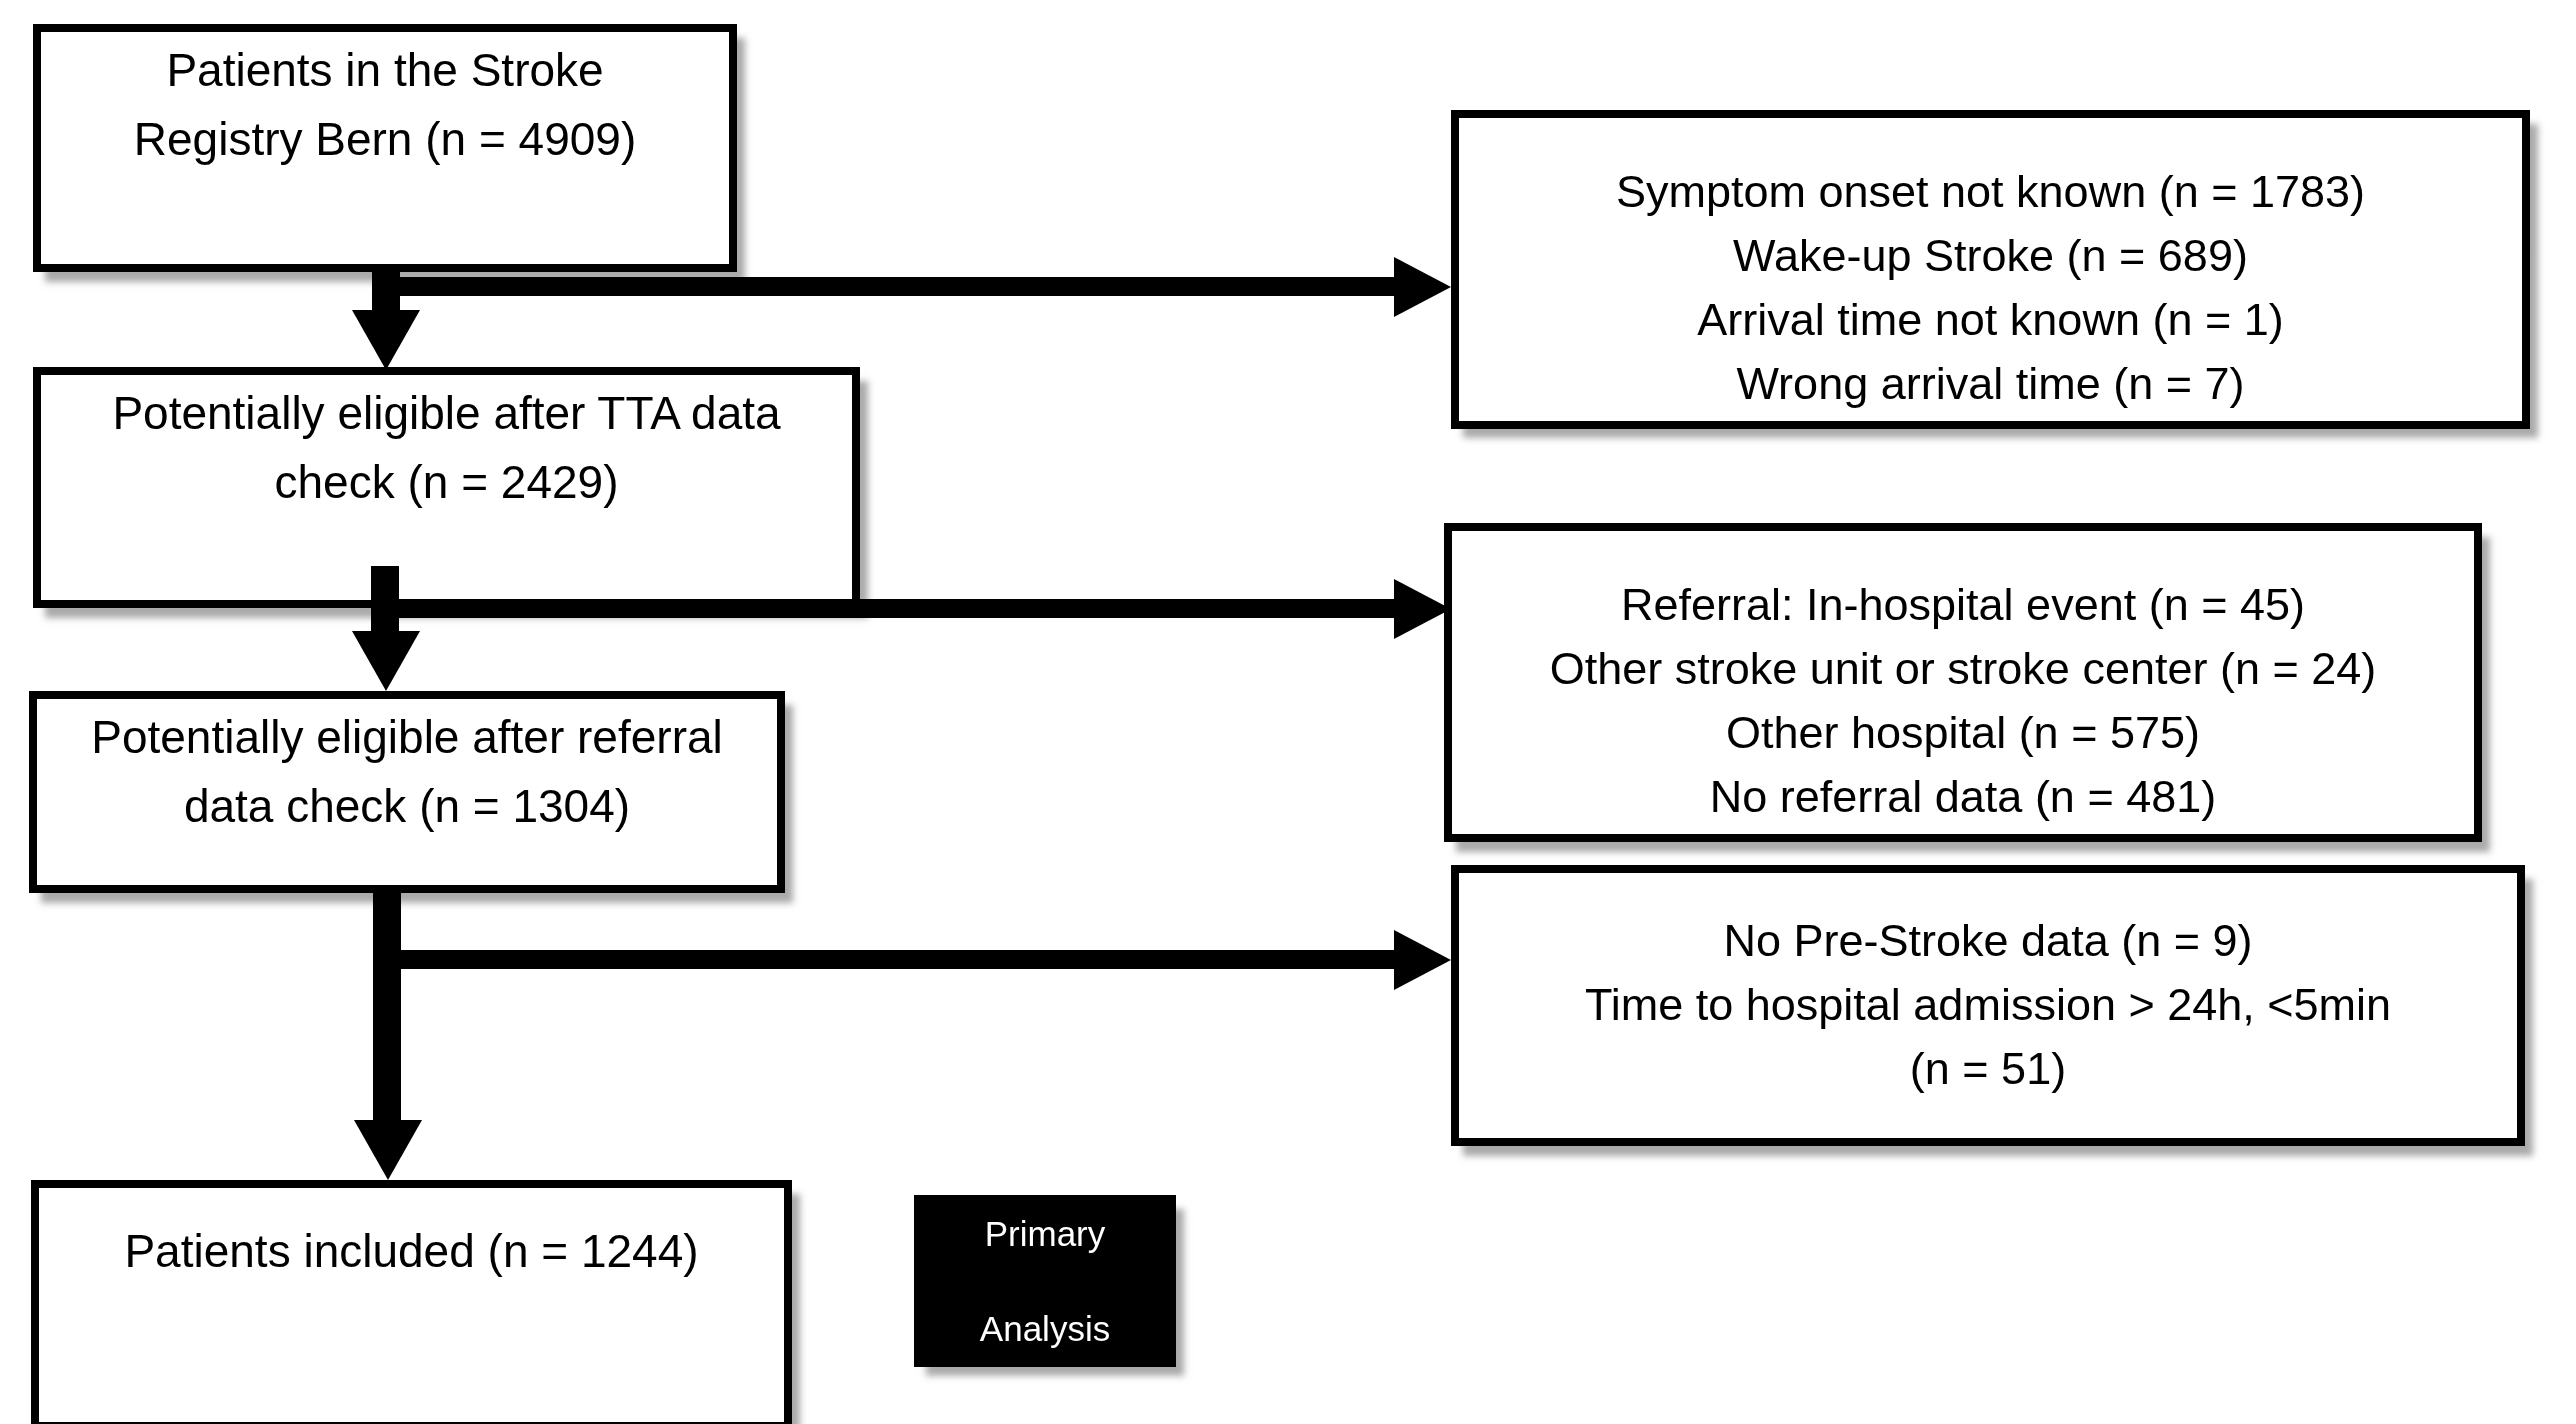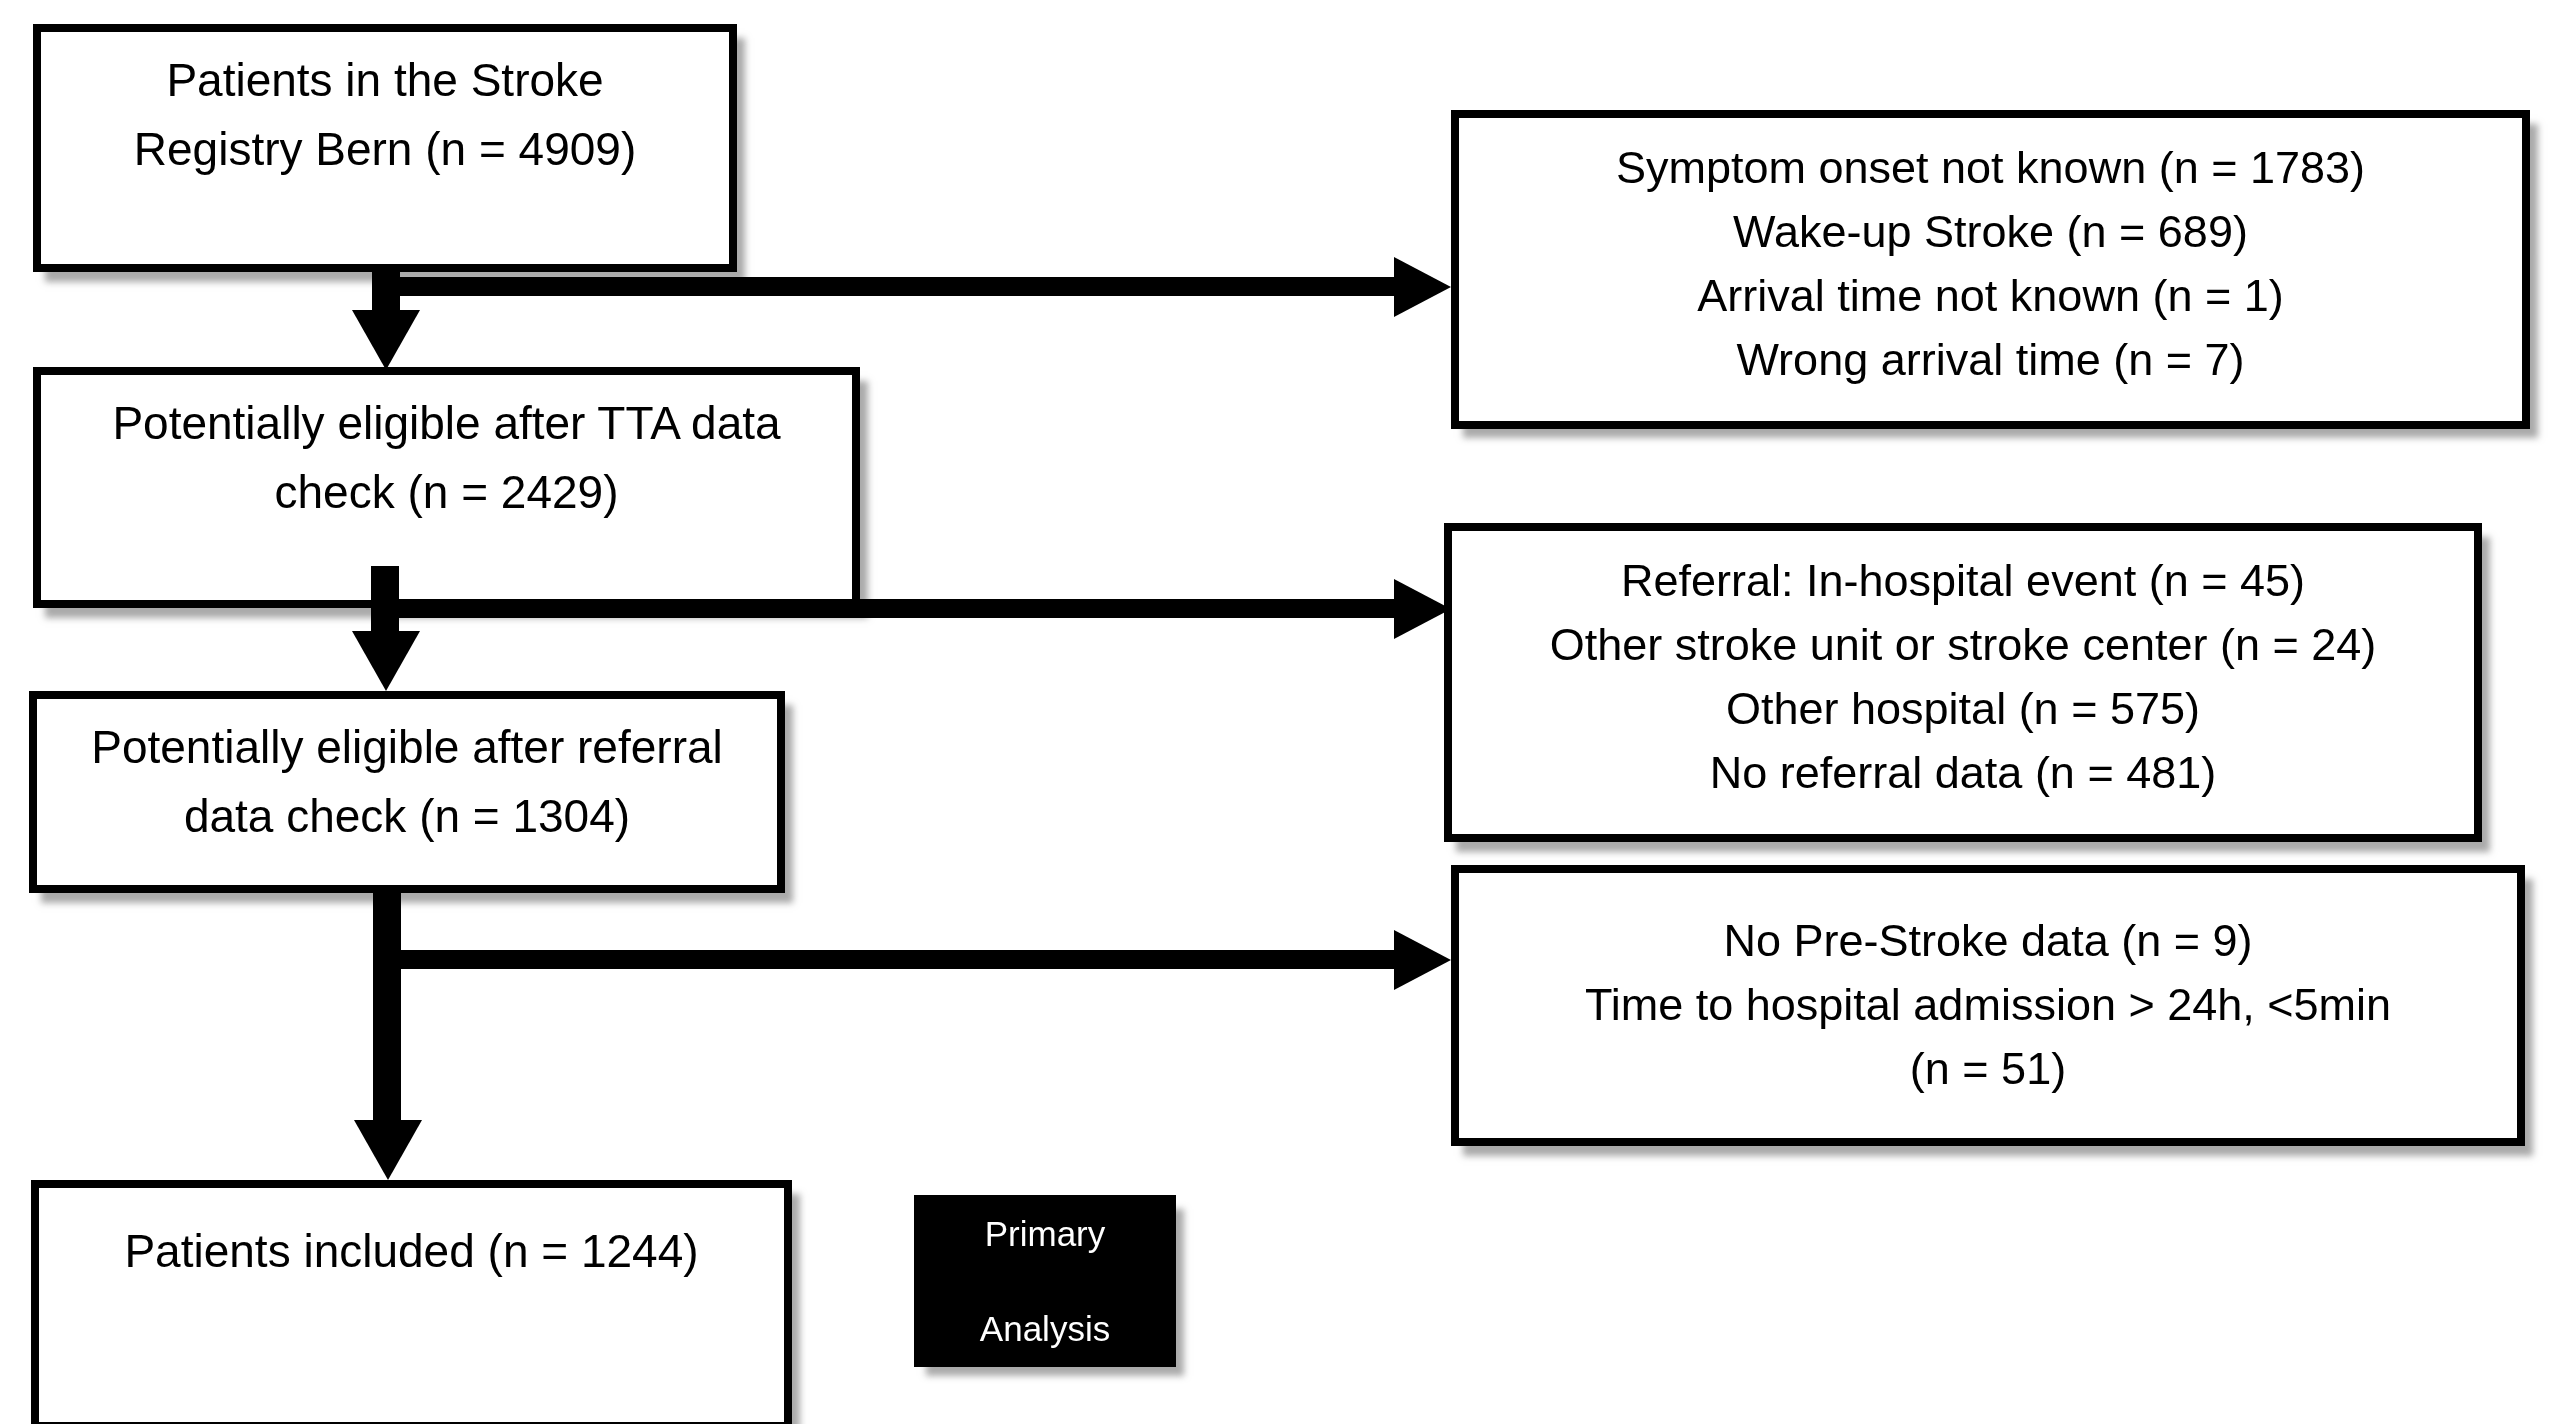--- a/index.html
+++ b/index.html
@@ -13,22 +13,22 @@
   }
   .fbox{
     position:absolute;
     box-sizing:border-box;
     background:#ffffff;
     border:8.8px solid #000000;
     box-shadow:10.2px 11.7px 6.6px -2.2px rgba(125,125,125,0.65);
     text-align:center;
   }
   .fbox .line{display:block;white-space:nowrap;}
-  .left-box{font-size:46px;line-height:69px;padding-top:14px;}
-  .right-box{font-size:45px;line-height:64px;padding-top:18px;}
+  .left-box{font-size:46px;line-height:69px;padding-top:4px;}
+  .right-box{font-size:45px;line-height:64px;padding-top:42px;}
   .label-box{
     position:absolute;
     box-sizing:border-box;
     background:#000000;
     color:#ffffff;
     display:flex;flex-direction:column;justify-content:center;align-items:center;
     font-size:35px;line-height:67px;
     text-align:center;
     box-shadow:10.2px 11.7px 6.6px -2.2px rgba(125,125,125,0.65);
     gap:28px;

